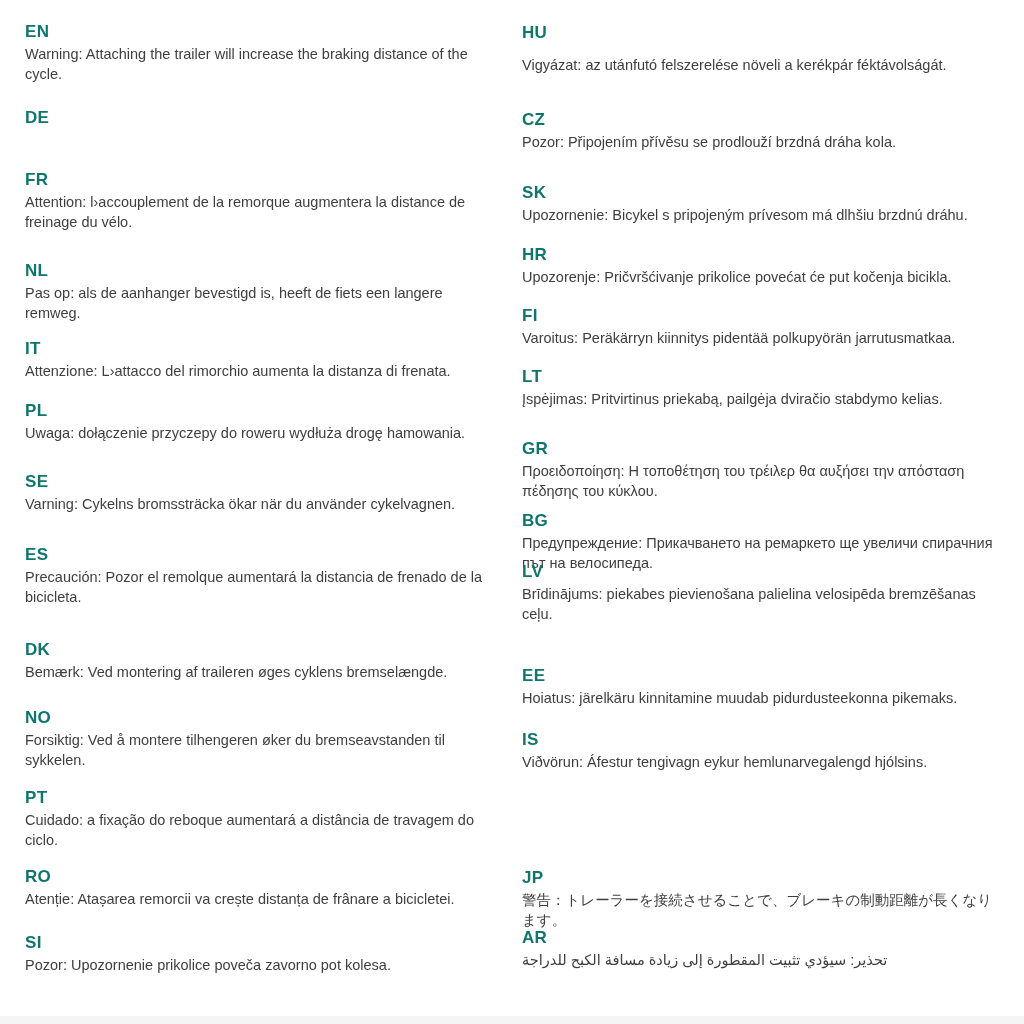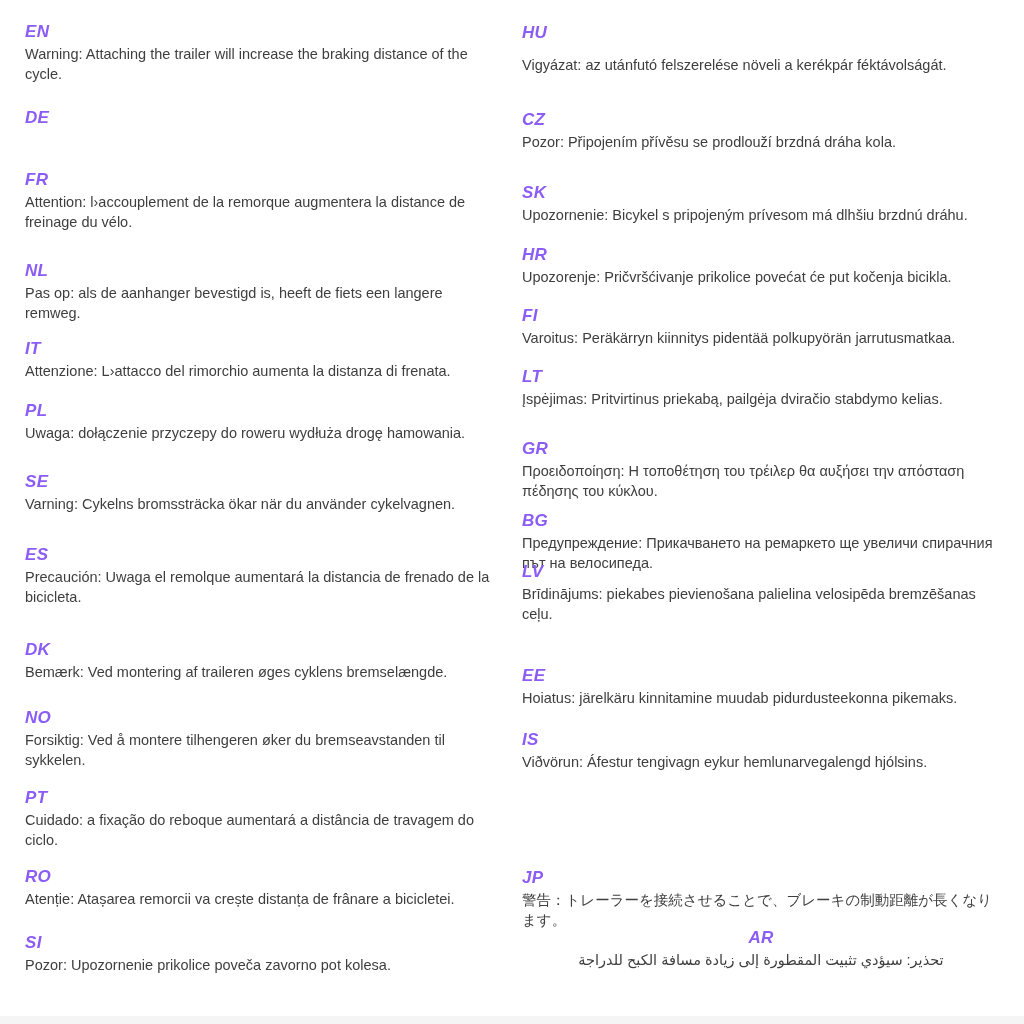--- a/index.html
+++ b/index.html
@@ -22,38 +22,37 @@
     left: 25px;
     width: 468px;
   }
   .col-right {
     left: 522px;
     width: 478px;
   }
   .code {
     font-size: 17px;
     font-weight: bold;
-    color: #8b5cf6;
+    color: #0f766e;
     margin: 0 0 3px 0;
     line-height: 20px;
     letter-spacing: 0.3px;
-    font-style: italic;
   }
   .body-text {
     font-size: 14.5px;
     color: #3e3e3e;
     margin: 0;
     line-height: 19.5px;
   }
   .gap-lg .body-text {
     margin-top: 13px;
   }
   .rtl {
     direction: rtl;
-    text-align: center;
+    text-align: left;
   }
   .bottom-strip {
     position: absolute;
     left: 0;
     right: 0;
     bottom: 0;
     height: 8px;
     background: #f5f5f5;
   }
 </style>
@@ -84,21 +83,21 @@
   <div class="block col-left" style="top:401px">
     <h2 class="code">PL</h2>
     <p class="body-text">Uwaga: dołączenie przyczepy do roweru wydłuża drogę hamowania.</p>
   </div>
   <div class="block col-left" style="top:472px">
     <h2 class="code">SE</h2>
     <p class="body-text">Varning: Cykelns bromssträcka ökar när du använder cykelvagnen.</p>
   </div>
   <div class="block col-left" style="top:545px">
     <h2 class="code">ES</h2>
-    <p class="body-text">Precaución: Uwaga el remolque aumentará la distancia de frenado de la bicicleta.</p>
+    <p class="body-text">Precaución: Pozor el remolque aumentará la distancia de frenado de la bicicleta.</p>
   </div>
   <div class="block col-left" style="top:640px">
     <h2 class="code">DK</h2>
     <p class="body-text">Bemærk: Ved montering af traileren øges cyklens bremselængde.</p>
   </div>
   <div class="block col-left" style="top:708px">
     <h2 class="code">NO</h2>
     <p class="body-text">Forsiktig: Ved å montere tilhengeren øker du bremseavstanden til sykkelen.</p>
   </div>
   <div class="block col-left" style="top:788px">

